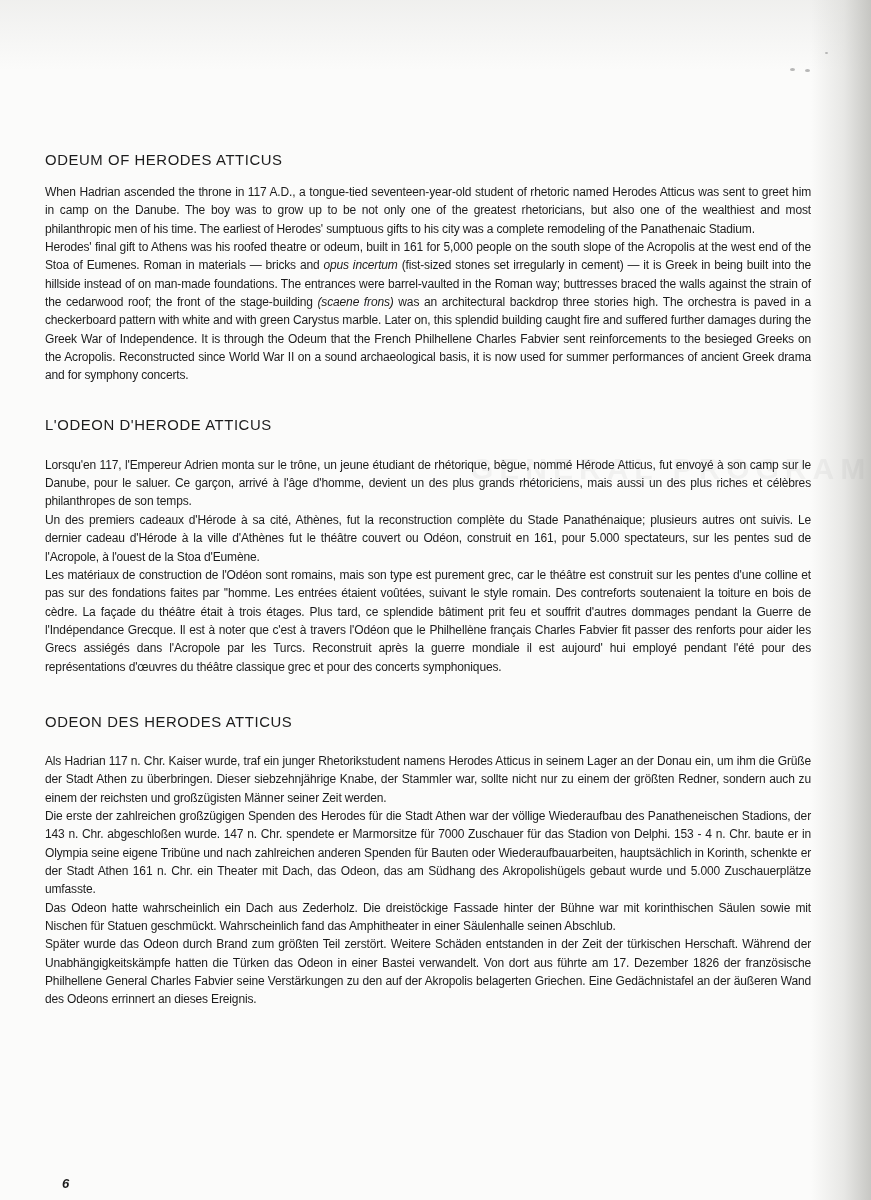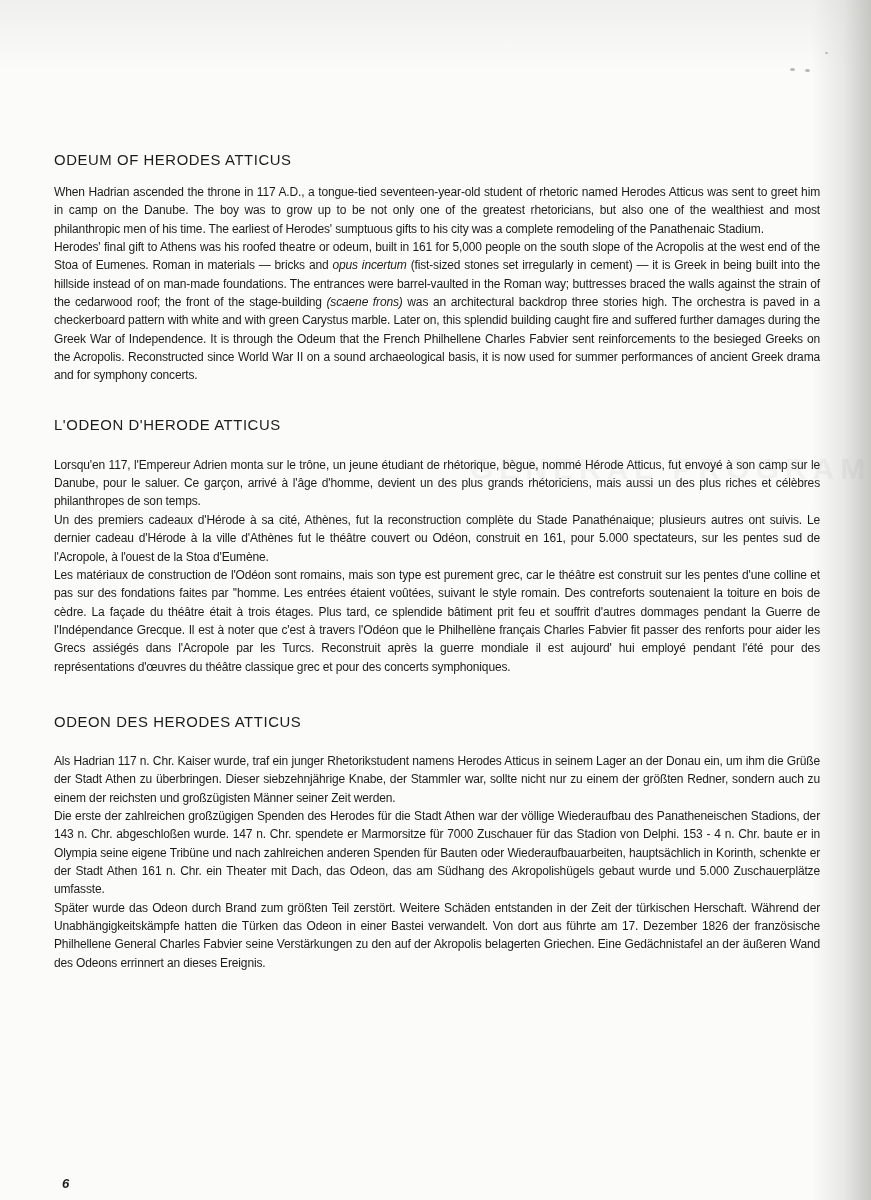--- a/index.html
+++ b/index.html
@@ -17,21 +17,21 @@
   .page-shade-top {
     position: absolute; top: 0; left: 0; width: 871px; height: 70px;
     background: linear-gradient(to bottom, rgba(232,232,230,0.6), rgba(251,251,250,0));
     pointer-events: none;
   }
   .speck { position: absolute; width: 5px; height: 3px; background: #9a9a9a; border-radius: 50%; opacity: .7; }
   .ghost {
     position: absolute; left: 470px; top: 452px; font-size: 30px; font-weight: bold;
     letter-spacing: 6px; color: rgba(120,120,120,0.07); white-space: nowrap;
   }
-  .content { position: absolute; left: 54px; top: 150px; width: 766px; }
+  .content { position: absolute; left: 45px; top: 150px; width: 766px; }
   .section-title {
     font-size: 15.5px; letter-spacing: 0.6px; font-weight: normal;
     margin: 0; line-height: 20px; transform: scaleX(0.96); transform-origin: left;
   }
   .body-text {
     font-size: 12px; line-height: 18.35px; text-align: justify;
     margin: 0; letter-spacing: -0.15px;
   }
   .body-text p { margin: 0; text-indent: 0; }
   .sec1 .section-title { margin-bottom: 13px; }
@@ -71,19 +71,20 @@
       <p>Un des premiers cadeaux d'Hérode à sa cité, Athènes, fut la reconstruction complète du Stade Pana­thénaique; plusieurs autres ont suivis. Le dernier cadeau d'Hérode à la ville d'Athènes fut le théâtre couvert ou Odéon, construit en 161, pour 5.000 spectateurs, sur les pentes sud de l'Acropole, à l'ouest de la Stoa d'Eumène.</p>
       <p>Les matériaux de construction de l'Odéon sont romains, mais son  type est purement grec, car le  théâ­tre est construit sur les pentes d'une colline et pas sur des fondations faites par ''homme. Les entrées étaient voûtées,  suivant le style romain. Des contreforts soutenaient  la  toiture  en  bois de cèdre. La façade du théâtre était à trois étages. Plus tard, ce  splendide  bâtiment  prit  feu  et  souffrit d'autres dommages pendant la  Guerre de l'Indépendance Grecque. Il est à noter que  c'est  à  travers  l'Odéon que le Philhellène français  Charles Fabvier fit passer des renforts pour aider les Grecs assiégés dans l'Acropole par les Turcs. Reconstruit après la guerre mondiale il est aujourd' hui employé pendant l'été pour des représentations d'œuvres  du  théâtre  classique  grec  et pour des concerts symphoniques.</p>
     </div>
   </section>
 
   <section class="sec3">
     <h2 class="section-title">ODEON DES HERODES ATTICUS</h2>
     <div class="body-text">
       <p>Als Hadrian 117 n. Chr. Kaiser wurde, traf ein junger Rhetorikstudent namens Herodes Atticus in sei­nem Lager an der Donau ein, um ihm die Grüße der Stadt Athen zu überbringen. Dieser siebzehnjährige Knabe, der Stammler war, sollte nicht nur zu einem der größten Redner, sondern auch zu einem der reichsten und großzügisten Männer seiner Zeit werden.</p>
       <p>Die erste der zahlreichen großzügigen Spenden des Herodes für die Stadt Athen war der völlige Wie­deraufbau des Panatheneischen Stadions, der 143 n. Chr. abgeschloßen wurde. 147 n. Chr. spendete er Marmorsitze für 7000 Zuschauer für das Stadion von Delphi. 153 - 4 n. Chr. baute er in Olympia seine eigene Tribüne und nach zahlreichen anderen Spenden für Bauten oder Wiederaufbauarbeiten, haupts­ächlich in Korinth, schenkte er der Stadt Athen 161 n. Chr. ein Theater mit Dach, das Odeon, das am Südhang des Akropolishügels gebaut wurde und 5.000 Zuschauerplätze umfasste.</p>
+      <p>Das Odeon hatte wahrscheinlich ein Dach aus Zederholz. Die dreistöckige Fassade hinter der Bühne war mit korinthischen Säulen sowie mit Nischen für Statuen geschmückt. Wahrscheinlich fand das Amphitheater in einer Säulenhalle seinen Abschlub.</p>
       <p>Später wurde das Odeon durch Brand zum größten Teil zerstört. Weitere Schäden entstanden in der Zeit der türkischen Herschaft. Während der Unabhängigkeitskämpfe hatten die Türken das Odeon in einer Bastei verwandelt. Von dort aus führte am 17. Dezember 1826 der französische Philhellene Ge­neral Charles Fabvier seine Verstärkungen zu den auf der Akropolis belagerten Griechen. Eine Gedä­chnistafel an der äußeren Wand des Odeons errinnert an dieses Ereignis.</p>
     </div>
   </section>
 
 </main>
 
 <div class="page-number">6</div>
 
 </body></html>

